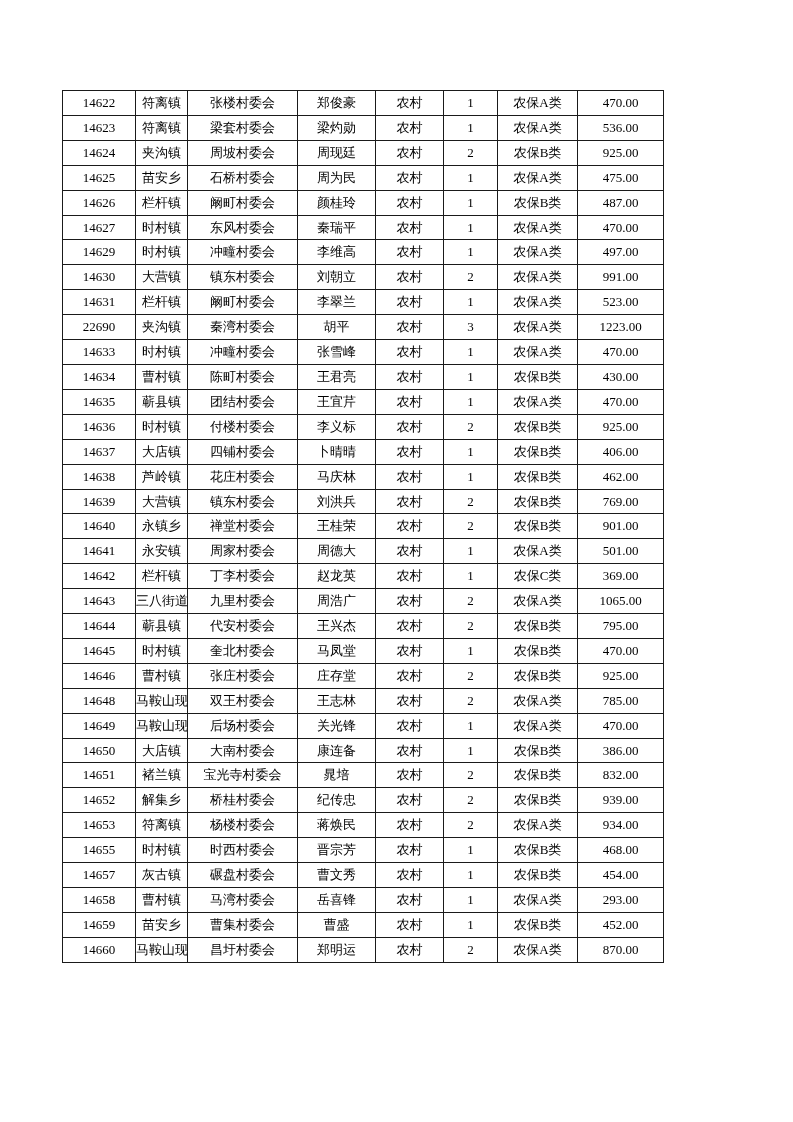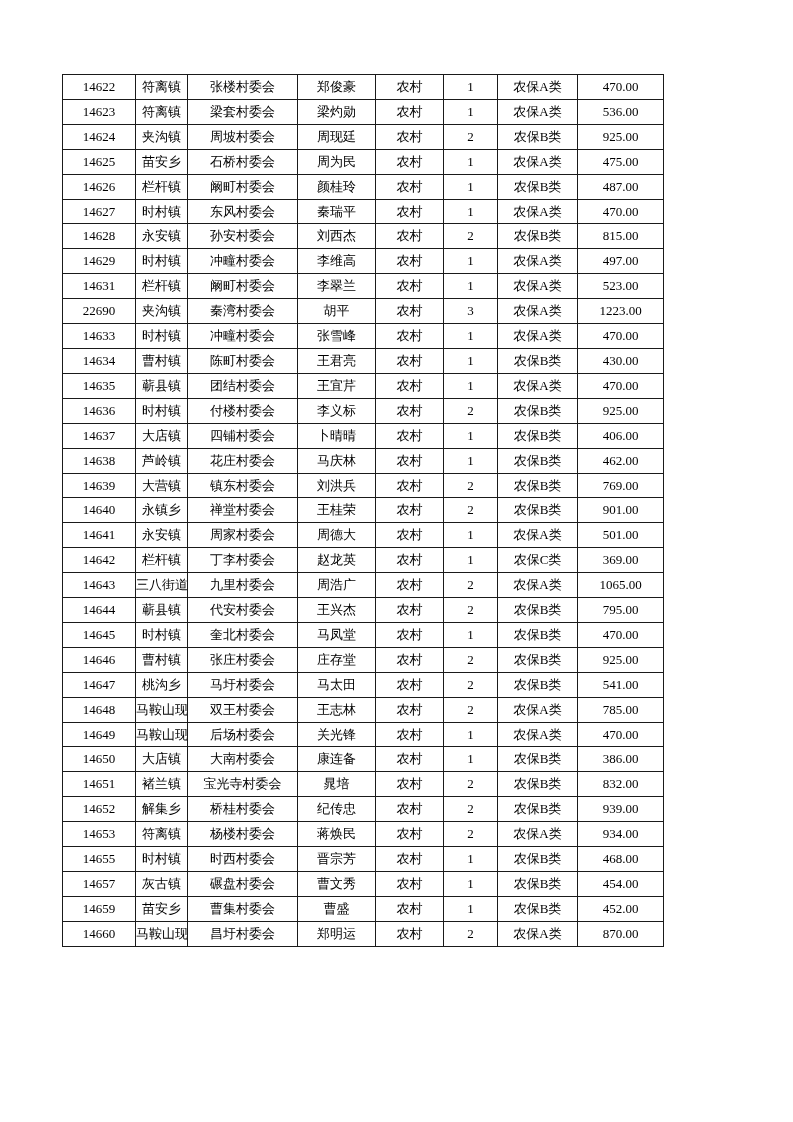--- a/index.html
+++ b/index.html
@@ -12,21 +12,21 @@
     width: 793px;
     height: 1122px;
     background: #ffffff;
     overflow: hidden;
     font-family: "Liberation Serif", "DejaVu Serif", serif;
     color: #000000;
   }
   table.records {
     position: absolute;
     left: 62px;
-    top: 74px;
+    top: 90px;
     width: 601px;
     border-collapse: collapse;
     table-layout: fixed;
   }
   table.records td {
     border: 1px solid #1a1a1a;
     height: 23.9px;
     padding: 0;
     font-size: 13px;
     vertical-align: middle;
@@ -215,718 +215,718 @@
           </td>
           <td>
             <div class="cellc">农保A类</div>
           </td>
           <td>
             <div class="cellc">470.00</div>
           </td>
         </tr>
         <tr>
           <td>
-            <div class="cellc">14628</div>
+            <div class="cellc">14629</div>
+          </td>
+          <td>
+            <div class="cellc">时村镇</div>
+          </td>
+          <td>
+            <div class="cellc">冲疃村委会</div>
+          </td>
+          <td>
+            <div class="cellc">李维高</div>
+          </td>
+          <td>
+            <div class="cellc">农村</div>
+          </td>
+          <td>
+            <div class="cellc">1</div>
+          </td>
+          <td>
+            <div class="cellc">农保A类</div>
+          </td>
+          <td>
+            <div class="cellc">497.00</div>
+          </td>
+        </tr>
+        <tr>
+          <td>
+            <div class="cellc">14630</div>
+          </td>
+          <td>
+            <div class="cellc">大营镇</div>
+          </td>
+          <td>
+            <div class="cellc">镇东村委会</div>
+          </td>
+          <td>
+            <div class="cellc">刘朝立</div>
+          </td>
+          <td>
+            <div class="cellc">农村</div>
+          </td>
+          <td>
+            <div class="cellc">2</div>
+          </td>
+          <td>
+            <div class="cellc">农保A类</div>
+          </td>
+          <td>
+            <div class="cellc">991.00</div>
+          </td>
+        </tr>
+        <tr>
+          <td>
+            <div class="cellc">14631</div>
+          </td>
+          <td>
+            <div class="cellc">栏杆镇</div>
+          </td>
+          <td>
+            <div class="cellc">阚町村委会</div>
+          </td>
+          <td>
+            <div class="cellc">李翠兰</div>
+          </td>
+          <td>
+            <div class="cellc">农村</div>
+          </td>
+          <td>
+            <div class="cellc">1</div>
+          </td>
+          <td>
+            <div class="cellc">农保A类</div>
+          </td>
+          <td>
+            <div class="cellc">523.00</div>
+          </td>
+        </tr>
+        <tr>
+          <td>
+            <div class="cellc">22690</div>
+          </td>
+          <td>
+            <div class="cellc">夹沟镇</div>
+          </td>
+          <td>
+            <div class="cellc">秦湾村委会</div>
+          </td>
+          <td>
+            <div class="cellc">胡平</div>
+          </td>
+          <td>
+            <div class="cellc">农村</div>
+          </td>
+          <td>
+            <div class="cellc">3</div>
+          </td>
+          <td>
+            <div class="cellc">农保A类</div>
+          </td>
+          <td>
+            <div class="cellc">1223.00</div>
+          </td>
+        </tr>
+        <tr>
+          <td>
+            <div class="cellc">14633</div>
+          </td>
+          <td>
+            <div class="cellc">时村镇</div>
+          </td>
+          <td>
+            <div class="cellc">冲疃村委会</div>
+          </td>
+          <td>
+            <div class="cellc">张雪峰</div>
+          </td>
+          <td>
+            <div class="cellc">农村</div>
+          </td>
+          <td>
+            <div class="cellc">1</div>
+          </td>
+          <td>
+            <div class="cellc">农保A类</div>
+          </td>
+          <td>
+            <div class="cellc">470.00</div>
+          </td>
+        </tr>
+        <tr>
+          <td>
+            <div class="cellc">14634</div>
+          </td>
+          <td>
+            <div class="cellc">曹村镇</div>
+          </td>
+          <td>
+            <div class="cellc">陈町村委会</div>
+          </td>
+          <td>
+            <div class="cellc">王君亮</div>
+          </td>
+          <td>
+            <div class="cellc">农村</div>
+          </td>
+          <td>
+            <div class="cellc">1</div>
+          </td>
+          <td>
+            <div class="cellc">农保B类</div>
+          </td>
+          <td>
+            <div class="cellc">430.00</div>
+          </td>
+        </tr>
+        <tr>
+          <td>
+            <div class="cellc">14635</div>
+          </td>
+          <td>
+            <div class="cellc">蕲县镇</div>
+          </td>
+          <td>
+            <div class="cellc">团结村委会</div>
+          </td>
+          <td>
+            <div class="cellc">王宜芹</div>
+          </td>
+          <td>
+            <div class="cellc">农村</div>
+          </td>
+          <td>
+            <div class="cellc">1</div>
+          </td>
+          <td>
+            <div class="cellc">农保A类</div>
+          </td>
+          <td>
+            <div class="cellc">470.00</div>
+          </td>
+        </tr>
+        <tr>
+          <td>
+            <div class="cellc">14636</div>
+          </td>
+          <td>
+            <div class="cellc">时村镇</div>
+          </td>
+          <td>
+            <div class="cellc">付楼村委会</div>
+          </td>
+          <td>
+            <div class="cellc">李义标</div>
+          </td>
+          <td>
+            <div class="cellc">农村</div>
+          </td>
+          <td>
+            <div class="cellc">2</div>
+          </td>
+          <td>
+            <div class="cellc">农保B类</div>
+          </td>
+          <td>
+            <div class="cellc">925.00</div>
+          </td>
+        </tr>
+        <tr>
+          <td>
+            <div class="cellc">14637</div>
+          </td>
+          <td>
+            <div class="cellc">大店镇</div>
+          </td>
+          <td>
+            <div class="cellc">四铺村委会</div>
+          </td>
+          <td>
+            <div class="cellc">卜晴晴</div>
+          </td>
+          <td>
+            <div class="cellc">农村</div>
+          </td>
+          <td>
+            <div class="cellc">1</div>
+          </td>
+          <td>
+            <div class="cellc">农保B类</div>
+          </td>
+          <td>
+            <div class="cellc">406.00</div>
+          </td>
+        </tr>
+        <tr>
+          <td>
+            <div class="cellc">14638</div>
+          </td>
+          <td>
+            <div class="cellc">芦岭镇</div>
+          </td>
+          <td>
+            <div class="cellc">花庄村委会</div>
+          </td>
+          <td>
+            <div class="cellc">马庆林</div>
+          </td>
+          <td>
+            <div class="cellc">农村</div>
+          </td>
+          <td>
+            <div class="cellc">1</div>
+          </td>
+          <td>
+            <div class="cellc">农保B类</div>
+          </td>
+          <td>
+            <div class="cellc">462.00</div>
+          </td>
+        </tr>
+        <tr>
+          <td>
+            <div class="cellc">14639</div>
+          </td>
+          <td>
+            <div class="cellc">大营镇</div>
+          </td>
+          <td>
+            <div class="cellc">镇东村委会</div>
+          </td>
+          <td>
+            <div class="cellc">刘洪兵</div>
+          </td>
+          <td>
+            <div class="cellc">农村</div>
+          </td>
+          <td>
+            <div class="cellc">2</div>
+          </td>
+          <td>
+            <div class="cellc">农保B类</div>
+          </td>
+          <td>
+            <div class="cellc">769.00</div>
+          </td>
+        </tr>
+        <tr>
+          <td>
+            <div class="cellc">14640</div>
+          </td>
+          <td>
+            <div class="cellc">永镇乡</div>
+          </td>
+          <td>
+            <div class="cellc">禅堂村委会</div>
+          </td>
+          <td>
+            <div class="cellc">王桂荣</div>
+          </td>
+          <td>
+            <div class="cellc">农村</div>
+          </td>
+          <td>
+            <div class="cellc">2</div>
+          </td>
+          <td>
+            <div class="cellc">农保B类</div>
+          </td>
+          <td>
+            <div class="cellc">901.00</div>
+          </td>
+        </tr>
+        <tr>
+          <td>
+            <div class="cellc">14641</div>
           </td>
           <td>
             <div class="cellc">永安镇</div>
           </td>
           <td>
-            <div class="cellc">孙安村委会</div>
-          </td>
-          <td>
-            <div class="cellc">刘西杰</div>
-          </td>
-          <td>
-            <div class="cellc">农村</div>
-          </td>
-          <td>
-            <div class="cellc">2</div>
-          </td>
-          <td>
-            <div class="cellc">农保B类</div>
-          </td>
-          <td>
-            <div class="cellc">815.00</div>
-          </td>
-        </tr>
-        <tr>
-          <td>
-            <div class="cellc">14629</div>
+            <div class="cellc">周家村委会</div>
+          </td>
+          <td>
+            <div class="cellc">周德大</div>
+          </td>
+          <td>
+            <div class="cellc">农村</div>
+          </td>
+          <td>
+            <div class="cellc">1</div>
+          </td>
+          <td>
+            <div class="cellc">农保A类</div>
+          </td>
+          <td>
+            <div class="cellc">501.00</div>
+          </td>
+        </tr>
+        <tr>
+          <td>
+            <div class="cellc">14642</div>
+          </td>
+          <td>
+            <div class="cellc">栏杆镇</div>
+          </td>
+          <td>
+            <div class="cellc">丁李村委会</div>
+          </td>
+          <td>
+            <div class="cellc">赵龙英</div>
+          </td>
+          <td>
+            <div class="cellc">农村</div>
+          </td>
+          <td>
+            <div class="cellc">1</div>
+          </td>
+          <td>
+            <div class="cellc">农保C类</div>
+          </td>
+          <td>
+            <div class="cellc">369.00</div>
+          </td>
+        </tr>
+        <tr>
+          <td>
+            <div class="cellc">14643</div>
+          </td>
+          <td>
+            <div class="cellc">三八街道</div>
+          </td>
+          <td>
+            <div class="cellc">九里村委会</div>
+          </td>
+          <td>
+            <div class="cellc">周浩广</div>
+          </td>
+          <td>
+            <div class="cellc">农村</div>
+          </td>
+          <td>
+            <div class="cellc">2</div>
+          </td>
+          <td>
+            <div class="cellc">农保A类</div>
+          </td>
+          <td>
+            <div class="cellc">1065.00</div>
+          </td>
+        </tr>
+        <tr>
+          <td>
+            <div class="cellc">14644</div>
+          </td>
+          <td>
+            <div class="cellc">蕲县镇</div>
+          </td>
+          <td>
+            <div class="cellc">代安村委会</div>
+          </td>
+          <td>
+            <div class="cellc">王兴杰</div>
+          </td>
+          <td>
+            <div class="cellc">农村</div>
+          </td>
+          <td>
+            <div class="cellc">2</div>
+          </td>
+          <td>
+            <div class="cellc">农保B类</div>
+          </td>
+          <td>
+            <div class="cellc">795.00</div>
+          </td>
+        </tr>
+        <tr>
+          <td>
+            <div class="cellc">14645</div>
           </td>
           <td>
             <div class="cellc">时村镇</div>
           </td>
           <td>
-            <div class="cellc">冲疃村委会</div>
-          </td>
-          <td>
-            <div class="cellc">李维高</div>
-          </td>
-          <td>
-            <div class="cellc">农村</div>
-          </td>
-          <td>
-            <div class="cellc">1</div>
-          </td>
-          <td>
-            <div class="cellc">农保A类</div>
-          </td>
-          <td>
-            <div class="cellc">497.00</div>
-          </td>
-        </tr>
-        <tr>
-          <td>
-            <div class="cellc">14631</div>
-          </td>
-          <td>
-            <div class="cellc">栏杆镇</div>
-          </td>
-          <td>
-            <div class="cellc">阚町村委会</div>
-          </td>
-          <td>
-            <div class="cellc">李翠兰</div>
-          </td>
-          <td>
-            <div class="cellc">农村</div>
-          </td>
-          <td>
-            <div class="cellc">1</div>
-          </td>
-          <td>
-            <div class="cellc">农保A类</div>
-          </td>
-          <td>
-            <div class="cellc">523.00</div>
-          </td>
-        </tr>
-        <tr>
-          <td>
-            <div class="cellc">22690</div>
-          </td>
-          <td>
-            <div class="cellc">夹沟镇</div>
-          </td>
-          <td>
-            <div class="cellc">秦湾村委会</div>
-          </td>
-          <td>
-            <div class="cellc">胡平</div>
-          </td>
-          <td>
-            <div class="cellc">农村</div>
-          </td>
-          <td>
-            <div class="cellc">3</div>
-          </td>
-          <td>
-            <div class="cellc">农保A类</div>
-          </td>
-          <td>
-            <div class="cellc">1223.00</div>
-          </td>
-        </tr>
-        <tr>
-          <td>
-            <div class="cellc">14633</div>
+            <div class="cellc">奎北村委会</div>
+          </td>
+          <td>
+            <div class="cellc">马凤堂</div>
+          </td>
+          <td>
+            <div class="cellc">农村</div>
+          </td>
+          <td>
+            <div class="cellc">1</div>
+          </td>
+          <td>
+            <div class="cellc">农保B类</div>
+          </td>
+          <td>
+            <div class="cellc">470.00</div>
+          </td>
+        </tr>
+        <tr>
+          <td>
+            <div class="cellc">14646</div>
+          </td>
+          <td>
+            <div class="cellc">曹村镇</div>
+          </td>
+          <td>
+            <div class="cellc">张庄村委会</div>
+          </td>
+          <td>
+            <div class="cellc">庄存堂</div>
+          </td>
+          <td>
+            <div class="cellc">农村</div>
+          </td>
+          <td>
+            <div class="cellc">2</div>
+          </td>
+          <td>
+            <div class="cellc">农保B类</div>
+          </td>
+          <td>
+            <div class="cellc">925.00</div>
+          </td>
+        </tr>
+        <tr>
+          <td>
+            <div class="cellc">14648</div>
+          </td>
+          <td>
+            <div class="cellc">马鞍山现代产业</div>
+          </td>
+          <td>
+            <div class="cellc">双王村委会</div>
+          </td>
+          <td>
+            <div class="cellc">王志林</div>
+          </td>
+          <td>
+            <div class="cellc">农村</div>
+          </td>
+          <td>
+            <div class="cellc">2</div>
+          </td>
+          <td>
+            <div class="cellc">农保A类</div>
+          </td>
+          <td>
+            <div class="cellc">785.00</div>
+          </td>
+        </tr>
+        <tr>
+          <td>
+            <div class="cellc">14649</div>
+          </td>
+          <td>
+            <div class="cellc">马鞍山现代产业</div>
+          </td>
+          <td>
+            <div class="cellc">后场村委会</div>
+          </td>
+          <td>
+            <div class="cellc">关光锋</div>
+          </td>
+          <td>
+            <div class="cellc">农村</div>
+          </td>
+          <td>
+            <div class="cellc">1</div>
+          </td>
+          <td>
+            <div class="cellc">农保A类</div>
+          </td>
+          <td>
+            <div class="cellc">470.00</div>
+          </td>
+        </tr>
+        <tr>
+          <td>
+            <div class="cellc">14650</div>
+          </td>
+          <td>
+            <div class="cellc">大店镇</div>
+          </td>
+          <td>
+            <div class="cellc">大南村委会</div>
+          </td>
+          <td>
+            <div class="cellc">康连备</div>
+          </td>
+          <td>
+            <div class="cellc">农村</div>
+          </td>
+          <td>
+            <div class="cellc">1</div>
+          </td>
+          <td>
+            <div class="cellc">农保B类</div>
+          </td>
+          <td>
+            <div class="cellc">386.00</div>
+          </td>
+        </tr>
+        <tr>
+          <td>
+            <div class="cellc">14651</div>
+          </td>
+          <td>
+            <div class="cellc">褚兰镇</div>
+          </td>
+          <td>
+            <div class="cellc">宝光寺村委会</div>
+          </td>
+          <td>
+            <div class="cellc">晁培</div>
+          </td>
+          <td>
+            <div class="cellc">农村</div>
+          </td>
+          <td>
+            <div class="cellc">2</div>
+          </td>
+          <td>
+            <div class="cellc">农保B类</div>
+          </td>
+          <td>
+            <div class="cellc">832.00</div>
+          </td>
+        </tr>
+        <tr>
+          <td>
+            <div class="cellc">14652</div>
+          </td>
+          <td>
+            <div class="cellc">解集乡</div>
+          </td>
+          <td>
+            <div class="cellc">桥桂村委会</div>
+          </td>
+          <td>
+            <div class="cellc">纪传忠</div>
+          </td>
+          <td>
+            <div class="cellc">农村</div>
+          </td>
+          <td>
+            <div class="cellc">2</div>
+          </td>
+          <td>
+            <div class="cellc">农保B类</div>
+          </td>
+          <td>
+            <div class="cellc">939.00</div>
+          </td>
+        </tr>
+        <tr>
+          <td>
+            <div class="cellc">14653</div>
+          </td>
+          <td>
+            <div class="cellc">符离镇</div>
+          </td>
+          <td>
+            <div class="cellc">杨楼村委会</div>
+          </td>
+          <td>
+            <div class="cellc">蒋焕民</div>
+          </td>
+          <td>
+            <div class="cellc">农村</div>
+          </td>
+          <td>
+            <div class="cellc">2</div>
+          </td>
+          <td>
+            <div class="cellc">农保A类</div>
+          </td>
+          <td>
+            <div class="cellc">934.00</div>
+          </td>
+        </tr>
+        <tr>
+          <td>
+            <div class="cellc">14655</div>
           </td>
           <td>
             <div class="cellc">时村镇</div>
           </td>
           <td>
-            <div class="cellc">冲疃村委会</div>
-          </td>
-          <td>
-            <div class="cellc">张雪峰</div>
-          </td>
-          <td>
-            <div class="cellc">农村</div>
-          </td>
-          <td>
-            <div class="cellc">1</div>
-          </td>
-          <td>
-            <div class="cellc">农保A类</div>
-          </td>
-          <td>
-            <div class="cellc">470.00</div>
-          </td>
-        </tr>
-        <tr>
-          <td>
-            <div class="cellc">14634</div>
+            <div class="cellc">时西村委会</div>
+          </td>
+          <td>
+            <div class="cellc">晋宗芳</div>
+          </td>
+          <td>
+            <div class="cellc">农村</div>
+          </td>
+          <td>
+            <div class="cellc">1</div>
+          </td>
+          <td>
+            <div class="cellc">农保B类</div>
+          </td>
+          <td>
+            <div class="cellc">468.00</div>
+          </td>
+        </tr>
+        <tr>
+          <td>
+            <div class="cellc">14657</div>
+          </td>
+          <td>
+            <div class="cellc">灰古镇</div>
+          </td>
+          <td>
+            <div class="cellc">碾盘村委会</div>
+          </td>
+          <td>
+            <div class="cellc">曹文秀</div>
+          </td>
+          <td>
+            <div class="cellc">农村</div>
+          </td>
+          <td>
+            <div class="cellc">1</div>
+          </td>
+          <td>
+            <div class="cellc">农保B类</div>
+          </td>
+          <td>
+            <div class="cellc">454.00</div>
+          </td>
+        </tr>
+        <tr>
+          <td>
+            <div class="cellc">14658</div>
           </td>
           <td>
             <div class="cellc">曹村镇</div>
           </td>
           <td>
-            <div class="cellc">陈町村委会</div>
-          </td>
-          <td>
-            <div class="cellc">王君亮</div>
-          </td>
-          <td>
-            <div class="cellc">农村</div>
-          </td>
-          <td>
-            <div class="cellc">1</div>
-          </td>
-          <td>
-            <div class="cellc">农保B类</div>
-          </td>
-          <td>
-            <div class="cellc">430.00</div>
-          </td>
-        </tr>
-        <tr>
-          <td>
-            <div class="cellc">14635</div>
-          </td>
-          <td>
-            <div class="cellc">蕲县镇</div>
-          </td>
-          <td>
-            <div class="cellc">团结村委会</div>
-          </td>
-          <td>
-            <div class="cellc">王宜芹</div>
-          </td>
-          <td>
-            <div class="cellc">农村</div>
-          </td>
-          <td>
-            <div class="cellc">1</div>
-          </td>
-          <td>
-            <div class="cellc">农保A类</div>
-          </td>
-          <td>
-            <div class="cellc">470.00</div>
-          </td>
-        </tr>
-        <tr>
-          <td>
-            <div class="cellc">14636</div>
-          </td>
-          <td>
-            <div class="cellc">时村镇</div>
-          </td>
-          <td>
-            <div class="cellc">付楼村委会</div>
-          </td>
-          <td>
-            <div class="cellc">李义标</div>
-          </td>
-          <td>
-            <div class="cellc">农村</div>
-          </td>
-          <td>
-            <div class="cellc">2</div>
-          </td>
-          <td>
-            <div class="cellc">农保B类</div>
-          </td>
-          <td>
-            <div class="cellc">925.00</div>
-          </td>
-        </tr>
-        <tr>
-          <td>
-            <div class="cellc">14637</div>
-          </td>
-          <td>
-            <div class="cellc">大店镇</div>
-          </td>
-          <td>
-            <div class="cellc">四铺村委会</div>
-          </td>
-          <td>
-            <div class="cellc">卜晴晴</div>
-          </td>
-          <td>
-            <div class="cellc">农村</div>
-          </td>
-          <td>
-            <div class="cellc">1</div>
-          </td>
-          <td>
-            <div class="cellc">农保B类</div>
-          </td>
-          <td>
-            <div class="cellc">406.00</div>
-          </td>
-        </tr>
-        <tr>
-          <td>
-            <div class="cellc">14638</div>
-          </td>
-          <td>
-            <div class="cellc">芦岭镇</div>
-          </td>
-          <td>
-            <div class="cellc">花庄村委会</div>
-          </td>
-          <td>
-            <div class="cellc">马庆林</div>
-          </td>
-          <td>
-            <div class="cellc">农村</div>
-          </td>
-          <td>
-            <div class="cellc">1</div>
-          </td>
-          <td>
-            <div class="cellc">农保B类</div>
-          </td>
-          <td>
-            <div class="cellc">462.00</div>
-          </td>
-        </tr>
-        <tr>
-          <td>
-            <div class="cellc">14639</div>
-          </td>
-          <td>
-            <div class="cellc">大营镇</div>
-          </td>
-          <td>
-            <div class="cellc">镇东村委会</div>
-          </td>
-          <td>
-            <div class="cellc">刘洪兵</div>
-          </td>
-          <td>
-            <div class="cellc">农村</div>
-          </td>
-          <td>
-            <div class="cellc">2</div>
-          </td>
-          <td>
-            <div class="cellc">农保B类</div>
-          </td>
-          <td>
-            <div class="cellc">769.00</div>
-          </td>
-        </tr>
-        <tr>
-          <td>
-            <div class="cellc">14640</div>
-          </td>
-          <td>
-            <div class="cellc">永镇乡</div>
-          </td>
-          <td>
-            <div class="cellc">禅堂村委会</div>
-          </td>
-          <td>
-            <div class="cellc">王桂荣</div>
-          </td>
-          <td>
-            <div class="cellc">农村</div>
-          </td>
-          <td>
-            <div class="cellc">2</div>
-          </td>
-          <td>
-            <div class="cellc">农保B类</div>
-          </td>
-          <td>
-            <div class="cellc">901.00</div>
-          </td>
-        </tr>
-        <tr>
-          <td>
-            <div class="cellc">14641</div>
-          </td>
-          <td>
-            <div class="cellc">永安镇</div>
-          </td>
-          <td>
-            <div class="cellc">周家村委会</div>
-          </td>
-          <td>
-            <div class="cellc">周德大</div>
-          </td>
-          <td>
-            <div class="cellc">农村</div>
-          </td>
-          <td>
-            <div class="cellc">1</div>
-          </td>
-          <td>
-            <div class="cellc">农保A类</div>
-          </td>
-          <td>
-            <div class="cellc">501.00</div>
-          </td>
-        </tr>
-        <tr>
-          <td>
-            <div class="cellc">14642</div>
-          </td>
-          <td>
-            <div class="cellc">栏杆镇</div>
-          </td>
-          <td>
-            <div class="cellc">丁李村委会</div>
-          </td>
-          <td>
-            <div class="cellc">赵龙英</div>
-          </td>
-          <td>
-            <div class="cellc">农村</div>
-          </td>
-          <td>
-            <div class="cellc">1</div>
-          </td>
-          <td>
-            <div class="cellc">农保C类</div>
-          </td>
-          <td>
-            <div class="cellc">369.00</div>
-          </td>
-        </tr>
-        <tr>
-          <td>
-            <div class="cellc">14643</div>
-          </td>
-          <td>
-            <div class="cellc">三八街道</div>
-          </td>
-          <td>
-            <div class="cellc">九里村委会</div>
-          </td>
-          <td>
-            <div class="cellc">周浩广</div>
-          </td>
-          <td>
-            <div class="cellc">农村</div>
-          </td>
-          <td>
-            <div class="cellc">2</div>
-          </td>
-          <td>
-            <div class="cellc">农保A类</div>
-          </td>
-          <td>
-            <div class="cellc">1065.00</div>
-          </td>
-        </tr>
-        <tr>
-          <td>
-            <div class="cellc">14644</div>
-          </td>
-          <td>
-            <div class="cellc">蕲县镇</div>
-          </td>
-          <td>
-            <div class="cellc">代安村委会</div>
-          </td>
-          <td>
-            <div class="cellc">王兴杰</div>
-          </td>
-          <td>
-            <div class="cellc">农村</div>
-          </td>
-          <td>
-            <div class="cellc">2</div>
-          </td>
-          <td>
-            <div class="cellc">农保B类</div>
-          </td>
-          <td>
-            <div class="cellc">795.00</div>
-          </td>
-        </tr>
-        <tr>
-          <td>
-            <div class="cellc">14645</div>
-          </td>
-          <td>
-            <div class="cellc">时村镇</div>
-          </td>
-          <td>
-            <div class="cellc">奎北村委会</div>
-          </td>
-          <td>
-            <div class="cellc">马凤堂</div>
-          </td>
-          <td>
-            <div class="cellc">农村</div>
-          </td>
-          <td>
-            <div class="cellc">1</div>
-          </td>
-          <td>
-            <div class="cellc">农保B类</div>
-          </td>
-          <td>
-            <div class="cellc">470.00</div>
-          </td>
-        </tr>
-        <tr>
-          <td>
-            <div class="cellc">14646</div>
-          </td>
-          <td>
-            <div class="cellc">曹村镇</div>
-          </td>
-          <td>
-            <div class="cellc">张庄村委会</div>
-          </td>
-          <td>
-            <div class="cellc">庄存堂</div>
-          </td>
-          <td>
-            <div class="cellc">农村</div>
-          </td>
-          <td>
-            <div class="cellc">2</div>
-          </td>
-          <td>
-            <div class="cellc">农保B类</div>
-          </td>
-          <td>
-            <div class="cellc">925.00</div>
-          </td>
-        </tr>
-        <tr>
-          <td>
-            <div class="cellc">14647</div>
-          </td>
-          <td>
-            <div class="cellc">桃沟乡</div>
-          </td>
-          <td>
-            <div class="cellc">马圩村委会</div>
-          </td>
-          <td>
-            <div class="cellc">马太田</div>
-          </td>
-          <td>
-            <div class="cellc">农村</div>
-          </td>
-          <td>
-            <div class="cellc">2</div>
-          </td>
-          <td>
-            <div class="cellc">农保B类</div>
-          </td>
-          <td>
-            <div class="cellc">541.00</div>
-          </td>
-        </tr>
-        <tr>
-          <td>
-            <div class="cellc">14648</div>
-          </td>
-          <td>
-            <div class="cellc">马鞍山现代产业</div>
-          </td>
-          <td>
-            <div class="cellc">双王村委会</div>
-          </td>
-          <td>
-            <div class="cellc">王志林</div>
-          </td>
-          <td>
-            <div class="cellc">农村</div>
-          </td>
-          <td>
-            <div class="cellc">2</div>
-          </td>
-          <td>
-            <div class="cellc">农保A类</div>
-          </td>
-          <td>
-            <div class="cellc">785.00</div>
-          </td>
-        </tr>
-        <tr>
-          <td>
-            <div class="cellc">14649</div>
-          </td>
-          <td>
-            <div class="cellc">马鞍山现代产业</div>
-          </td>
-          <td>
-            <div class="cellc">后场村委会</div>
-          </td>
-          <td>
-            <div class="cellc">关光锋</div>
-          </td>
-          <td>
-            <div class="cellc">农村</div>
-          </td>
-          <td>
-            <div class="cellc">1</div>
-          </td>
-          <td>
-            <div class="cellc">农保A类</div>
-          </td>
-          <td>
-            <div class="cellc">470.00</div>
-          </td>
-        </tr>
-        <tr>
-          <td>
-            <div class="cellc">14650</div>
-          </td>
-          <td>
-            <div class="cellc">大店镇</div>
-          </td>
-          <td>
-            <div class="cellc">大南村委会</div>
-          </td>
-          <td>
-            <div class="cellc">康连备</div>
-          </td>
-          <td>
-            <div class="cellc">农村</div>
-          </td>
-          <td>
-            <div class="cellc">1</div>
-          </td>
-          <td>
-            <div class="cellc">农保B类</div>
-          </td>
-          <td>
-            <div class="cellc">386.00</div>
-          </td>
-        </tr>
-        <tr>
-          <td>
-            <div class="cellc">14651</div>
-          </td>
-          <td>
-            <div class="cellc">褚兰镇</div>
-          </td>
-          <td>
-            <div class="cellc">宝光寺村委会</div>
-          </td>
-          <td>
-            <div class="cellc">晁培</div>
-          </td>
-          <td>
-            <div class="cellc">农村</div>
-          </td>
-          <td>
-            <div class="cellc">2</div>
-          </td>
-          <td>
-            <div class="cellc">农保B类</div>
-          </td>
-          <td>
-            <div class="cellc">832.00</div>
-          </td>
-        </tr>
-        <tr>
-          <td>
-            <div class="cellc">14652</div>
-          </td>
-          <td>
-            <div class="cellc">解集乡</div>
-          </td>
-          <td>
-            <div class="cellc">桥桂村委会</div>
-          </td>
-          <td>
-            <div class="cellc">纪传忠</div>
-          </td>
-          <td>
-            <div class="cellc">农村</div>
-          </td>
-          <td>
-            <div class="cellc">2</div>
-          </td>
-          <td>
-            <div class="cellc">农保B类</div>
-          </td>
-          <td>
-            <div class="cellc">939.00</div>
-          </td>
-        </tr>
-        <tr>
-          <td>
-            <div class="cellc">14653</div>
-          </td>
-          <td>
-            <div class="cellc">符离镇</div>
-          </td>
-          <td>
-            <div class="cellc">杨楼村委会</div>
-          </td>
-          <td>
-            <div class="cellc">蒋焕民</div>
-          </td>
-          <td>
-            <div class="cellc">农村</div>
-          </td>
-          <td>
-            <div class="cellc">2</div>
-          </td>
-          <td>
-            <div class="cellc">农保A类</div>
-          </td>
-          <td>
-            <div class="cellc">934.00</div>
-          </td>
-        </tr>
-        <tr>
-          <td>
-            <div class="cellc">14655</div>
-          </td>
-          <td>
-            <div class="cellc">时村镇</div>
-          </td>
-          <td>
-            <div class="cellc">时西村委会</div>
-          </td>
-          <td>
-            <div class="cellc">晋宗芳</div>
-          </td>
-          <td>
-            <div class="cellc">农村</div>
-          </td>
-          <td>
-            <div class="cellc">1</div>
-          </td>
-          <td>
-            <div class="cellc">农保B类</div>
-          </td>
-          <td>
-            <div class="cellc">468.00</div>
-          </td>
-        </tr>
-        <tr>
-          <td>
-            <div class="cellc">14657</div>
-          </td>
-          <td>
-            <div class="cellc">灰古镇</div>
-          </td>
-          <td>
-            <div class="cellc">碾盘村委会</div>
-          </td>
-          <td>
-            <div class="cellc">曹文秀</div>
-          </td>
-          <td>
-            <div class="cellc">农村</div>
-          </td>
-          <td>
-            <div class="cellc">1</div>
-          </td>
-          <td>
-            <div class="cellc">农保B类</div>
-          </td>
-          <td>
-            <div class="cellc">454.00</div>
+            <div class="cellc">马湾村委会</div>
+          </td>
+          <td>
+            <div class="cellc">岳喜锋</div>
+          </td>
+          <td>
+            <div class="cellc">农村</div>
+          </td>
+          <td>
+            <div class="cellc">1</div>
+          </td>
+          <td>
+            <div class="cellc">农保A类</div>
+          </td>
+          <td>
+            <div class="cellc">293.00</div>
           </td>
         </tr>
         <tr>
           <td>
             <div class="cellc">14659</div>
           </td>
           <td>
             <div class="cellc">苗安乡</div>
           </td>
           <td>

